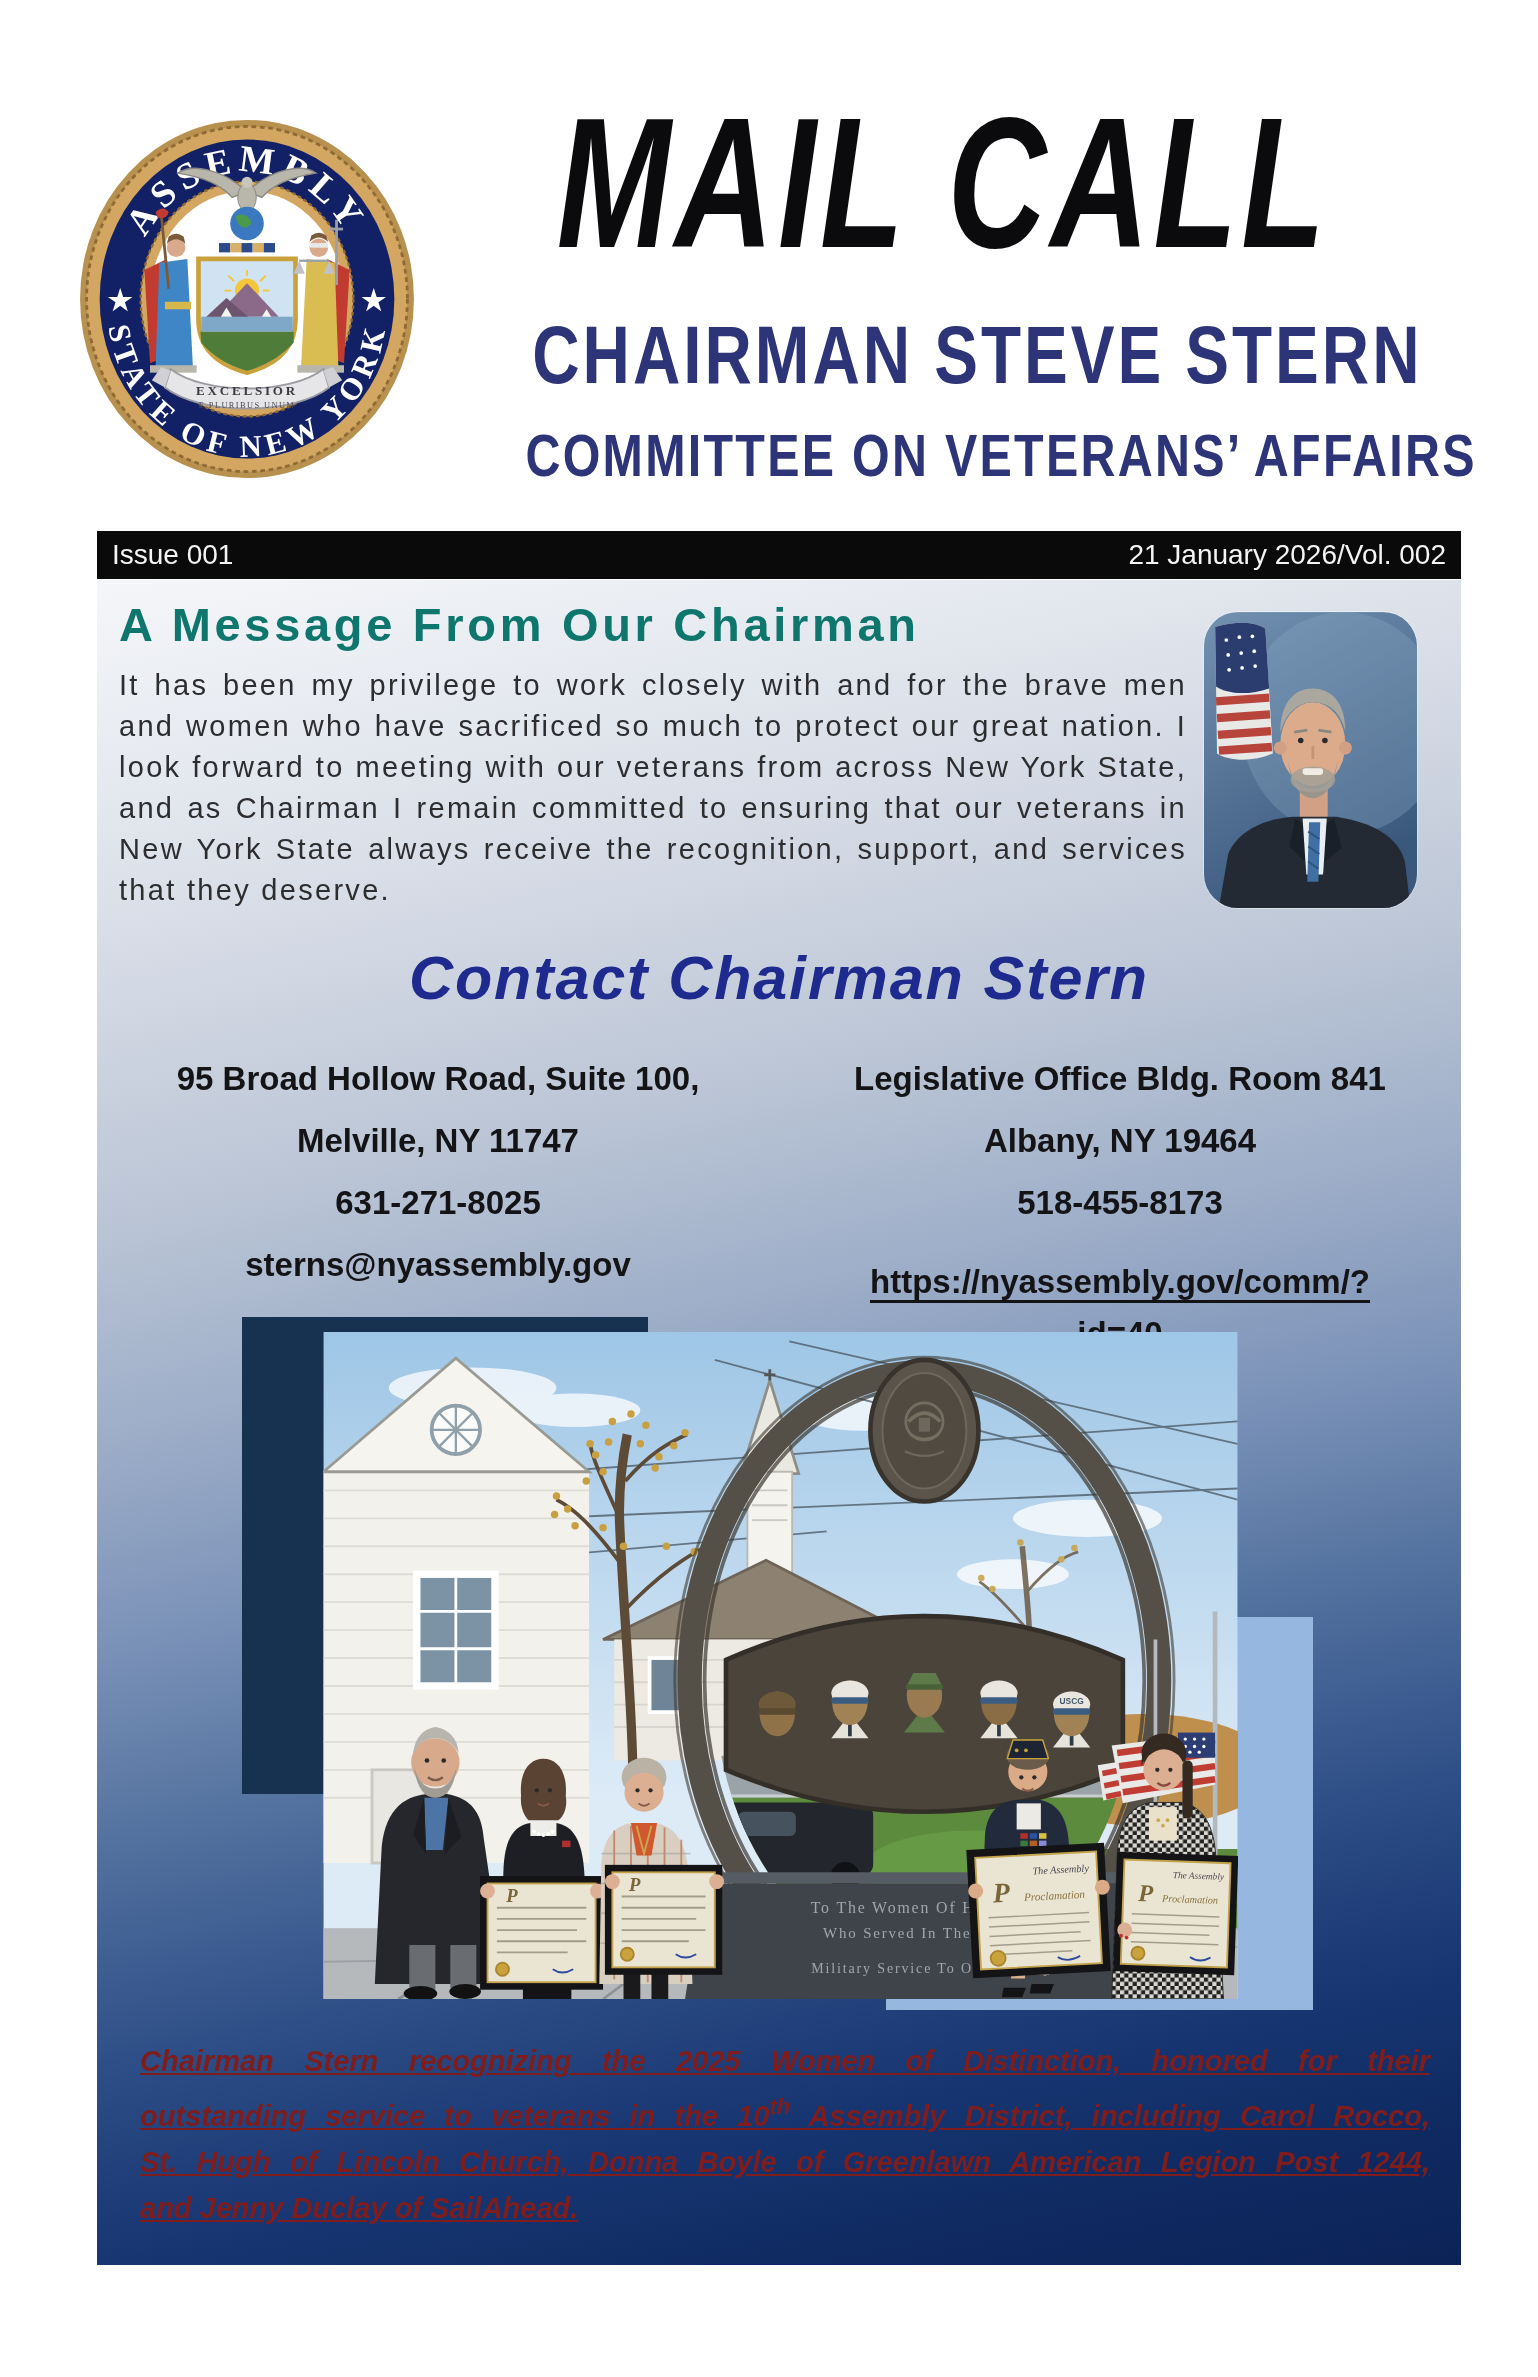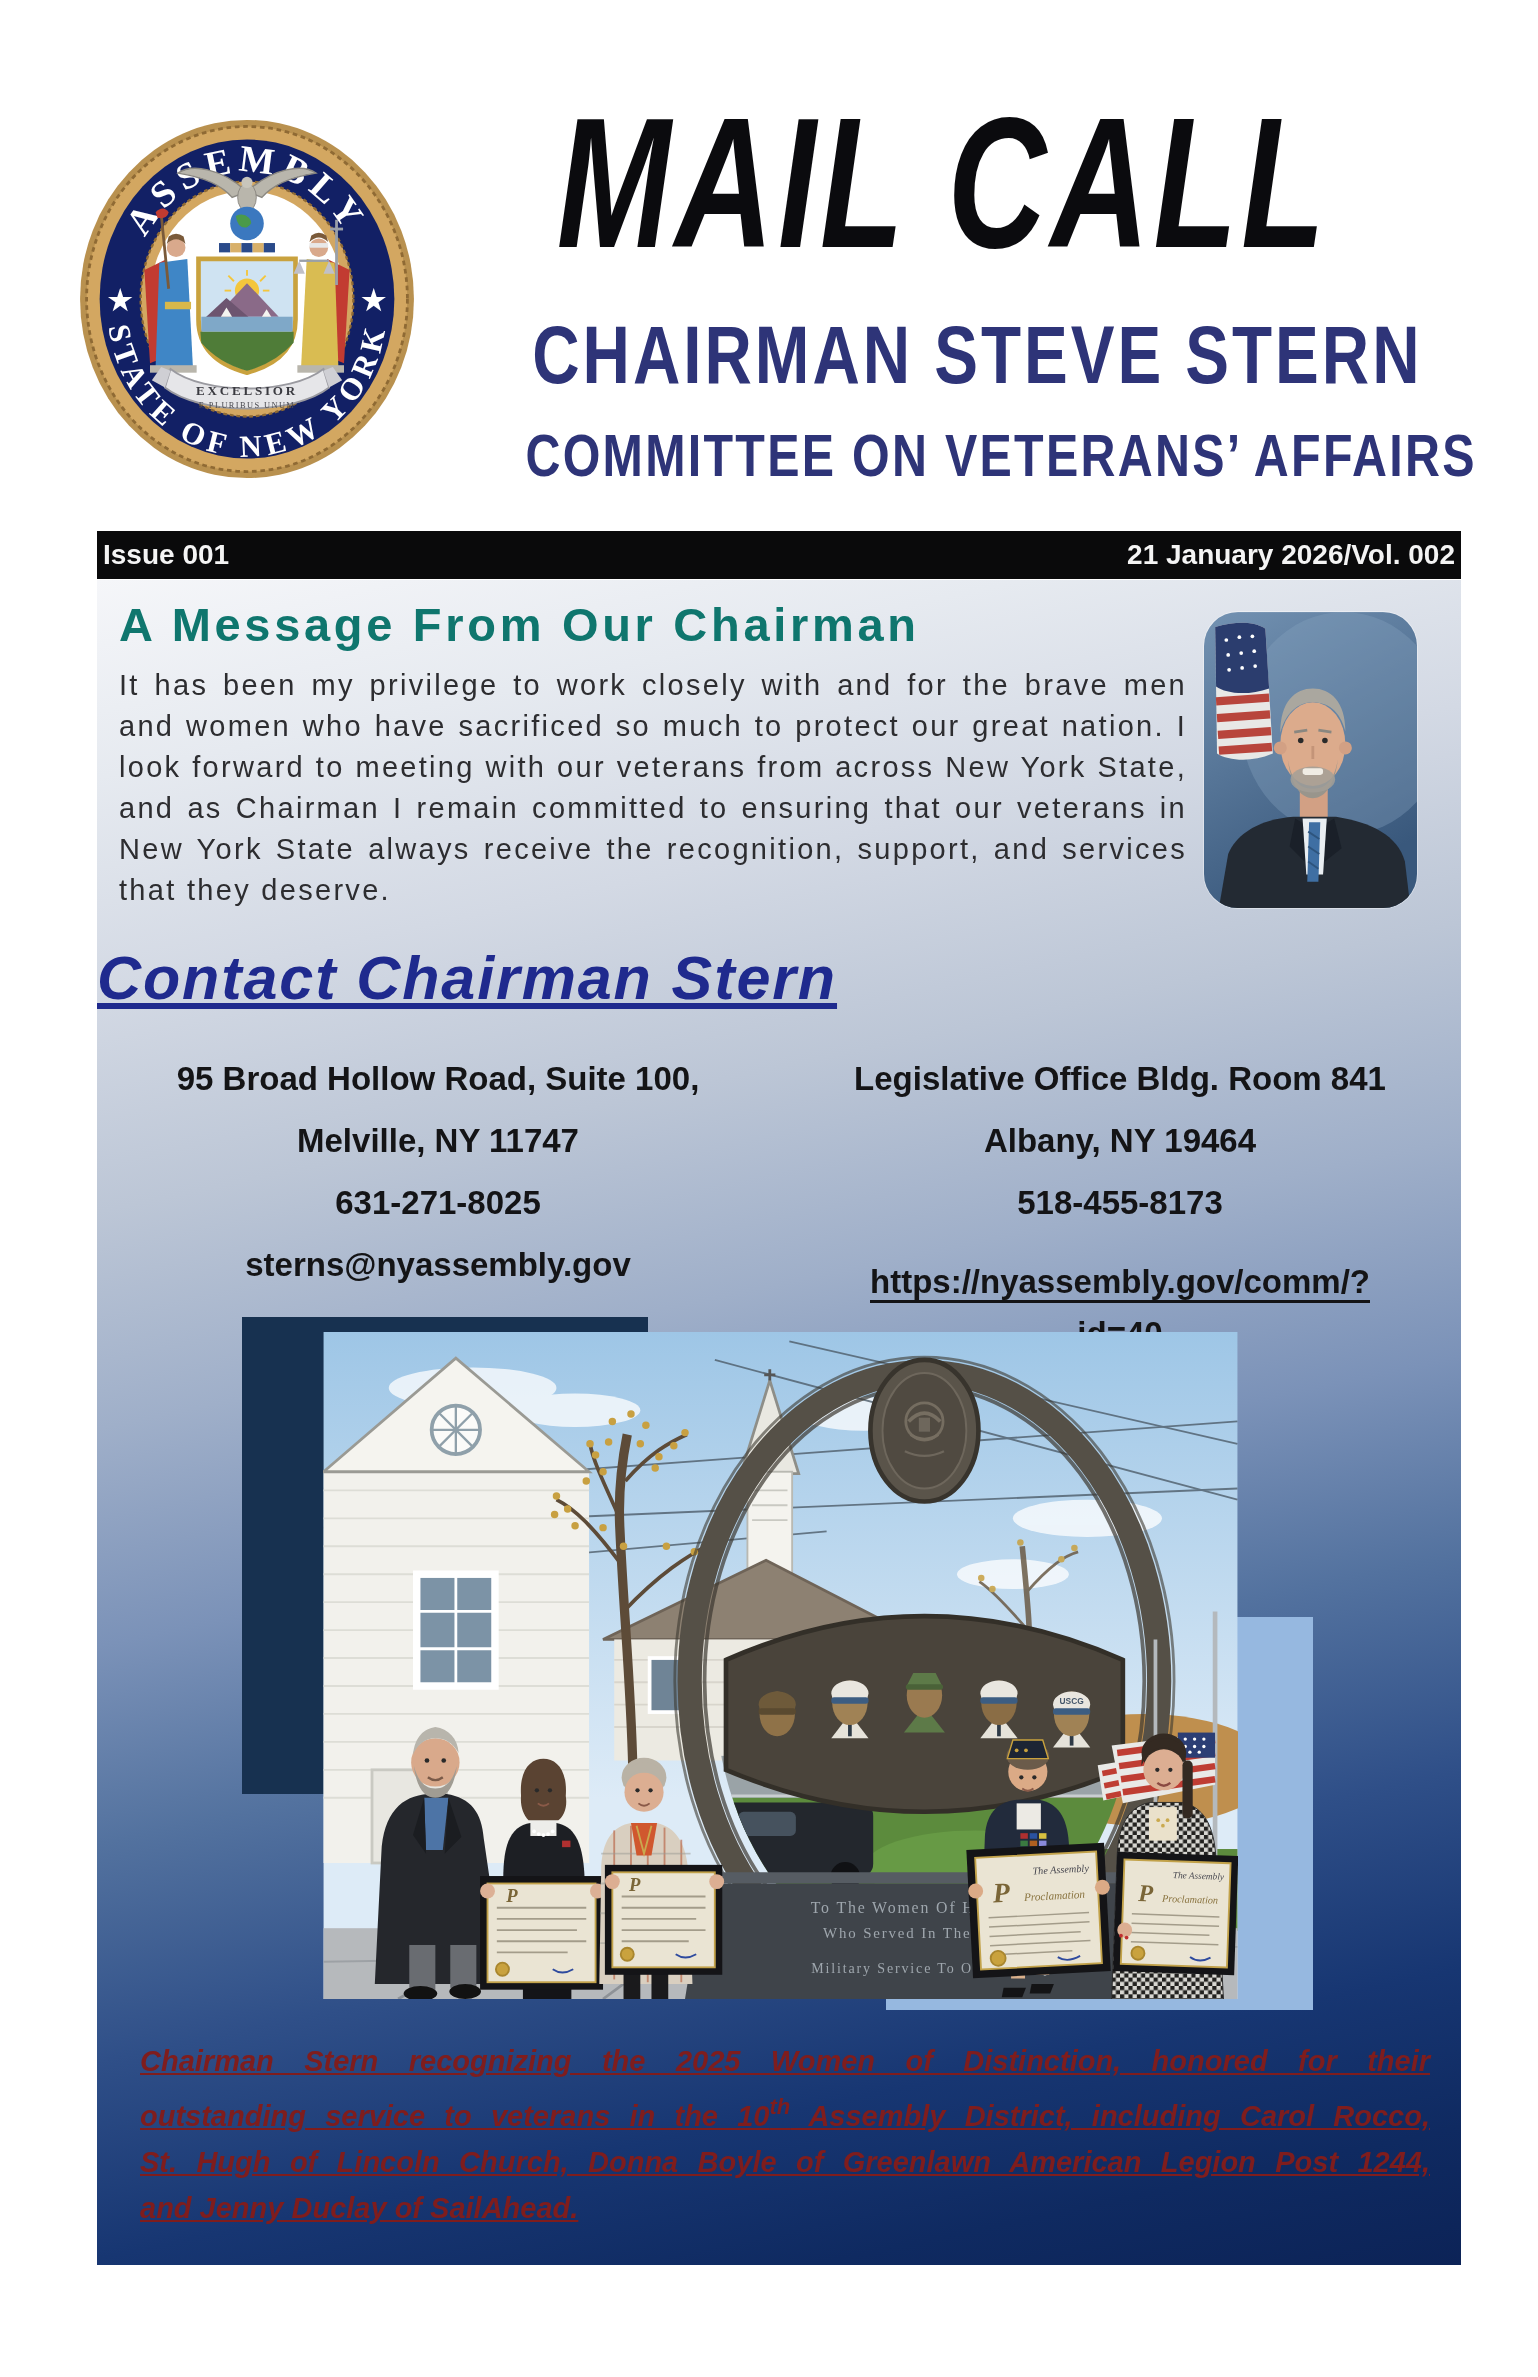--- a/index.html
+++ b/index.html
@@ -15,42 +15,42 @@
   .sub1 { margin-top:37px; }
   .sub1 span { display:inline-block; transform:scaleX(.80); transform-origin:50% 50%;
                font-size:82px; font-weight:bold; color:#2e3478; letter-spacing:3.7px; white-space:nowrap; }
   .sub2 { margin-top:20.5px; }
   .sub2 span { display:inline-block; transform:scaleX(.82); transform-origin:50% 50%;
                font-size:59px; font-weight:bold; color:#2e3478; letter-spacing:2.8px; white-space:nowrap; }
 
   
   .issue-bar { left:97px; top:531px; width:1364px; height:48px; background:#0a0a0b;
                display:flex; justify-content:space-between; align-items:center;
-               padding:0 6px; color:#f4f4f4; font-size:28px;font-weight:bold; }
+               padding:0 15px; color:#f4f4f4; font-size:28px; }
 
   
   .grad { left:97px; top:580px; width:1364px; height:1685px;
           background:linear-gradient(168deg,
             #f5f6f9 0%, #e6eaf0 10%, #d3d9e4 21%, #bcc6d6 32%,
             #9fafc9 43%, #7b92b8 54%, #53729f 64%, #2f4f88 75%,
             #173672 85%, #0f2a61 93%, #0c2357 100%); }
 
   
   .msg { left:119px; top:597px; width:1068px; }
   .msg h2 { font-size:47px; font-weight:bold; color:#0f766e; letter-spacing:3.7px; }
   .msg p { margin-top:13px; font-size:29px; line-height:41px; letter-spacing:2.3px;
            color:#2d2d30; text-align:justify; }
 
   .portrait { left:1204px; top:612px; width:213px; height:296px; border-radius:34px;
               overflow:hidden; box-shadow:0 0 0 0.9px rgba(255,255,255,.4); }
 
   
   .contact { left:97px; top:943px; width:1364px; }
-  .c-title { font-size:61px; font-weight:bold; font-style:italic;
-             color:#1f2a8e; letter-spacing:1.9px;text-decoration:underline; }
+  .c-title { text-align:center; font-size:61px; font-weight:bold; font-style:italic;
+             color:#1f2a8e; letter-spacing:1.9px; }
   .c-cols { display:flex; margin-top:35px; }
   .c-col { width:50%; text-align:center; font-weight:bold; font-size:33px; color:#141416; }
   .c-col .cline { line-height:62px; }
   .c-link { margin-top:22px; }
   .c-link div { line-height:52px; text-decoration:underline; text-decoration-thickness:2.8px;
                 text-underline-offset:6.5px; }
 
   
   .decor-navy { left:242px; top:1317px; width:406px; height:477px; background:#173150; }
   .decor-blue { left:886px; top:1617px; width:427px; height:393px; background:#96b8e0; }

